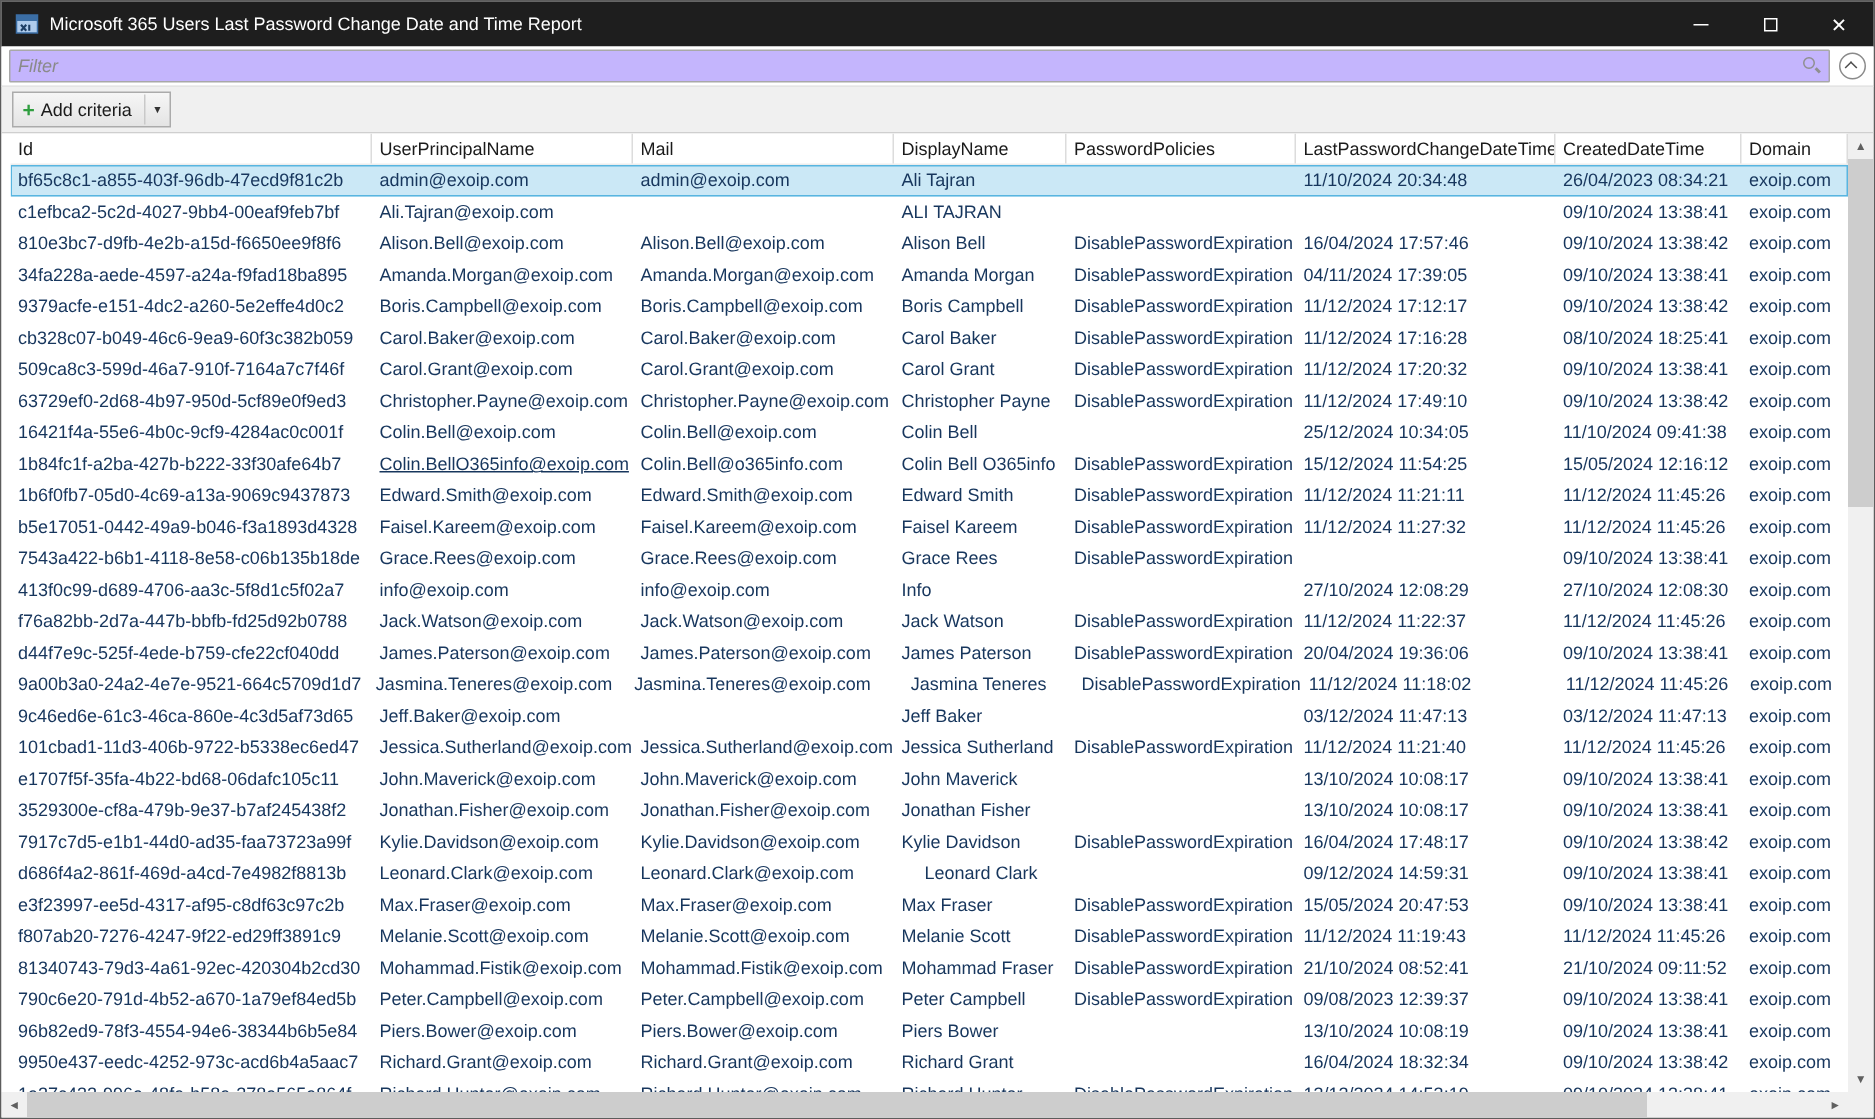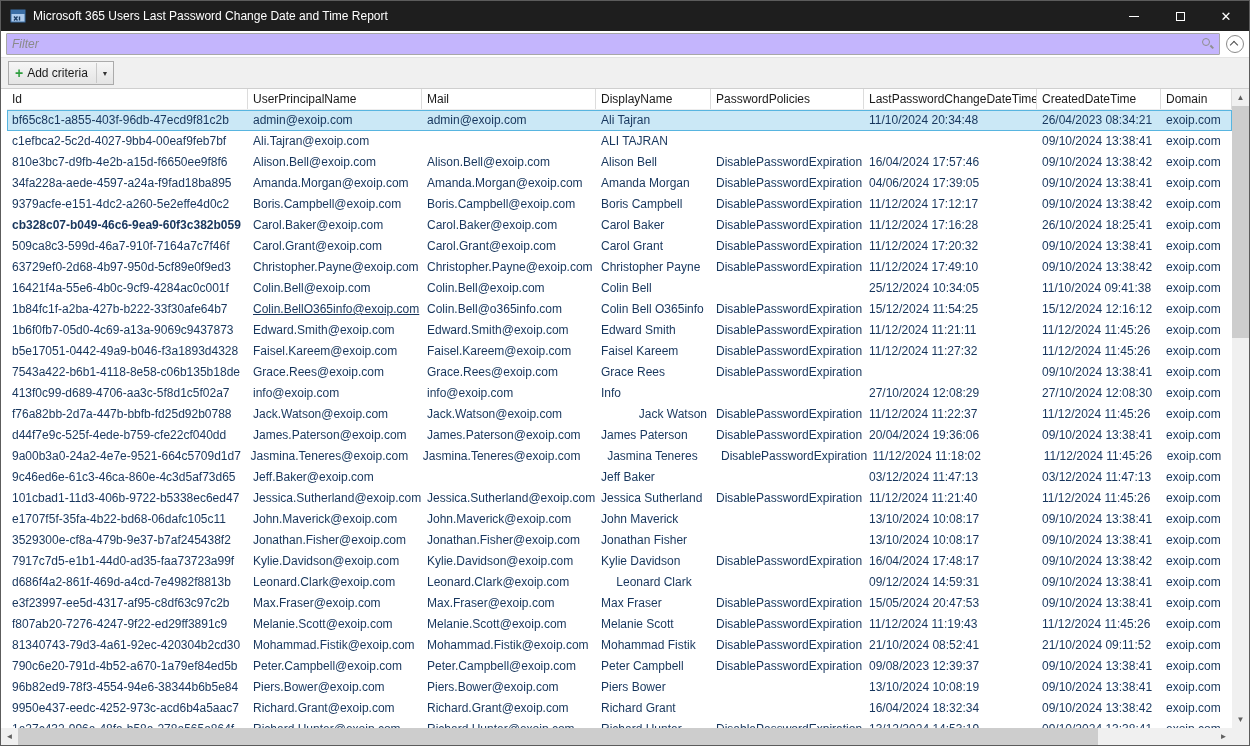--- a/index.html
+++ b/index.html
@@ -155,42 +155,42 @@
             <div class="grid-cell" style="width: 173px;">16/04/2024 17:57:46</div>
             <div class="grid-cell" style="width: 124px;">09/10/2024 13:38:42</div>
             <div class="grid-cell" style="width: 71px;">exoip.com</div>
           </div>
           <div class="grid-row">
             <div class="grid-cell" style="width: 241px;">34fa228a-aede-4597-a24a-f9fad18ba895</div>
             <div class="grid-cell" style="width: 174px;">Amanda.Morgan@exoip.com</div>
             <div class="grid-cell" style="width: 174px;">Amanda.Morgan@exoip.com</div>
             <div class="grid-cell" style="width: 115px;">Amanda Morgan</div>
             <div class="grid-cell" style="width: 153px;">DisablePasswordExpiration</div>
-            <div class="grid-cell" style="width: 173px;">04/06/2024 17:39:05</div>
+            <div class="grid-cell" style="width: 173px;">04/11/2024 17:39:05</div>
             <div class="grid-cell" style="width: 124px;">09/10/2024 13:38:41</div>
             <div class="grid-cell" style="width: 71px;">exoip.com</div>
           </div>
           <div class="grid-row">
             <div class="grid-cell" style="width: 241px;">9379acfe-e151-4dc2-a260-5e2effe4d0c2</div>
             <div class="grid-cell" style="width: 174px;">Boris.Campbell@exoip.com</div>
             <div class="grid-cell" style="width: 174px;">Boris.Campbell@exoip.com</div>
             <div class="grid-cell" style="width: 115px;">Boris Campbell</div>
             <div class="grid-cell" style="width: 153px;">DisablePasswordExpiration</div>
             <div class="grid-cell" style="width: 173px;">11/12/2024 17:12:17</div>
             <div class="grid-cell" style="width: 124px;">09/10/2024 13:38:42</div>
             <div class="grid-cell" style="width: 71px;">exoip.com</div>
           </div>
           <div class="grid-row">
-            <div class="grid-cell" style="width: 241px; font-weight: bold;">cb328c07-b049-46c6-9ea9-60f3c382b059</div>
+            <div class="grid-cell" style="width: 241px;">cb328c07-b049-46c6-9ea9-60f3c382b059</div>
             <div class="grid-cell" style="width: 174px;">Carol.Baker@exoip.com</div>
             <div class="grid-cell" style="width: 174px;">Carol.Baker@exoip.com</div>
             <div class="grid-cell" style="width: 115px;">Carol Baker</div>
             <div class="grid-cell" style="width: 153px;">DisablePasswordExpiration</div>
             <div class="grid-cell" style="width: 173px;">11/12/2024 17:16:28</div>
-            <div class="grid-cell" style="width: 124px;">26/10/2024 18:25:41</div>
+            <div class="grid-cell" style="width: 124px;">08/10/2024 18:25:41</div>
             <div class="grid-cell" style="width: 71px;">exoip.com</div>
           </div>
           <div class="grid-row">
             <div class="grid-cell" style="width: 241px;">509ca8c3-599d-46a7-910f-7164a7c7f46f</div>
             <div class="grid-cell" style="width: 174px;">Carol.Grant@exoip.com</div>
             <div class="grid-cell" style="width: 174px;">Carol.Grant@exoip.com</div>
             <div class="grid-cell" style="width: 115px;">Carol Grant</div>
             <div class="grid-cell" style="width: 153px;">DisablePasswordExpiration</div>
             <div class="grid-cell" style="width: 173px;">11/12/2024 17:20:32</div>
             <div class="grid-cell" style="width: 124px;">09/10/2024 13:38:41</div>
@@ -216,21 +216,21 @@
             <div class="grid-cell" style="width: 124px;">11/10/2024 09:41:38</div>
             <div class="grid-cell" style="width: 71px;">exoip.com</div>
           </div>
           <div class="grid-row">
             <div class="grid-cell" style="width: 241px;">1b84fc1f-a2ba-427b-b222-33f30afe64b7</div>
             <div class="grid-cell" style="width: 174px; text-decoration: underline;">Colin.BellO365info@exoip.com</div>
             <div class="grid-cell" style="width: 174px;">Colin.Bell@o365info.com</div>
             <div class="grid-cell" style="width: 115px;">Colin Bell O365info</div>
             <div class="grid-cell" style="width: 153px;">DisablePasswordExpiration</div>
             <div class="grid-cell" style="width: 173px;">15/12/2024 11:54:25</div>
-            <div class="grid-cell" style="width: 124px;">15/12/2024 12:16:12</div>
+            <div class="grid-cell" style="width: 124px;">15/05/2024 12:16:12</div>
             <div class="grid-cell" style="width: 71px;">exoip.com</div>
           </div>
           <div class="grid-row">
             <div class="grid-cell" style="width: 241px;">1b6f0fb7-05d0-4c69-a13a-9069c9437873</div>
             <div class="grid-cell" style="width: 174px;">Edward.Smith@exoip.com</div>
             <div class="grid-cell" style="width: 174px;">Edward.Smith@exoip.com</div>
             <div class="grid-cell" style="width: 115px;">Edward Smith</div>
             <div class="grid-cell" style="width: 153px;">DisablePasswordExpiration</div>
             <div class="grid-cell" style="width: 173px;">11/12/2024 11:21:11</div>
             <div class="grid-cell" style="width: 124px;">11/12/2024 11:45:26</div>
@@ -263,21 +263,21 @@
             <div class="grid-cell" style="width: 115px;">Info</div>
             <div class="grid-cell" style="width: 153px;"></div>
             <div class="grid-cell" style="width: 173px;">27/10/2024 12:08:29</div>
             <div class="grid-cell" style="width: 124px;">27/10/2024 12:08:30</div>
             <div class="grid-cell" style="width: 71px;">exoip.com</div>
           </div>
           <div class="grid-row">
             <div class="grid-cell" style="width: 241px;">f76a82bb-2d7a-447b-bbfb-fd25d92b0788</div>
             <div class="grid-cell" style="width: 174px;">Jack.Watson@exoip.com</div>
             <div class="grid-cell" style="width: 174px;">Jack.Watson@exoip.com</div>
-            <div class="grid-cell" style="width: 115px; text-align: right;">Jack Watson</div>
+            <div class="grid-cell" style="width: 115px;">Jack Watson</div>
             <div class="grid-cell" style="width: 153px;">DisablePasswordExpiration</div>
             <div class="grid-cell" style="width: 173px;">11/12/2024 11:22:37</div>
             <div class="grid-cell" style="width: 124px;">11/12/2024 11:45:26</div>
             <div class="grid-cell" style="width: 71px;">exoip.com</div>
           </div>
           <div class="grid-row">
             <div class="grid-cell" style="width: 241px;">d44f7e9c-525f-4ede-b759-cfe22cf040dd</div>
             <div class="grid-cell" style="width: 174px;">James.Paterson@exoip.com</div>
             <div class="grid-cell" style="width: 174px;">James.Paterson@exoip.com</div>
             <div class="grid-cell" style="width: 115px;">James Paterson</div>
@@ -373,21 +373,21 @@
             <div class="grid-cell" style="width: 115px;">Melanie Scott</div>
             <div class="grid-cell" style="width: 153px;">DisablePasswordExpiration</div>
             <div class="grid-cell" style="width: 173px;">11/12/2024 11:19:43</div>
             <div class="grid-cell" style="width: 124px;">11/12/2024 11:45:26</div>
             <div class="grid-cell" style="width: 71px;">exoip.com</div>
           </div>
           <div class="grid-row">
             <div class="grid-cell" style="width: 241px;">81340743-79d3-4a61-92ec-420304b2cd30</div>
             <div class="grid-cell" style="width: 174px;">Mohammad.Fistik@exoip.com</div>
             <div class="grid-cell" style="width: 174px;">Mohammad.Fistik@exoip.com</div>
-            <div class="grid-cell" style="width: 115px;">Mohammad Fistik</div>
+            <div class="grid-cell" style="width: 115px;">Mohammad Fraser</div>
             <div class="grid-cell" style="width: 153px;">DisablePasswordExpiration</div>
             <div class="grid-cell" style="width: 173px;">21/10/2024 08:52:41</div>
             <div class="grid-cell" style="width: 124px;">21/10/2024 09:11:52</div>
             <div class="grid-cell" style="width: 71px;">exoip.com</div>
           </div>
           <div class="grid-row">
             <div class="grid-cell" style="width: 241px;">790c6e20-791d-4b52-a670-1a79ef84ed5b</div>
             <div class="grid-cell" style="width: 174px;">Peter.Campbell@exoip.com</div>
             <div class="grid-cell" style="width: 174px;">Peter.Campbell@exoip.com</div>
             <div class="grid-cell" style="width: 115px;">Peter Campbell</div>

